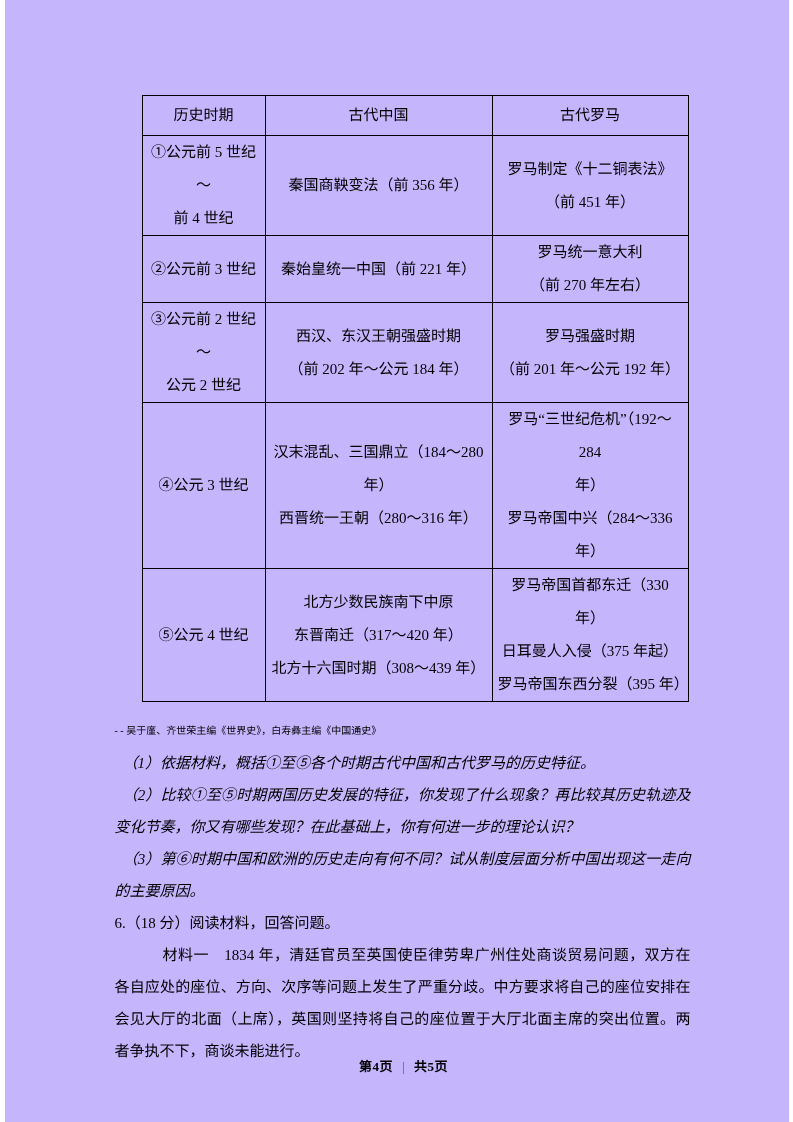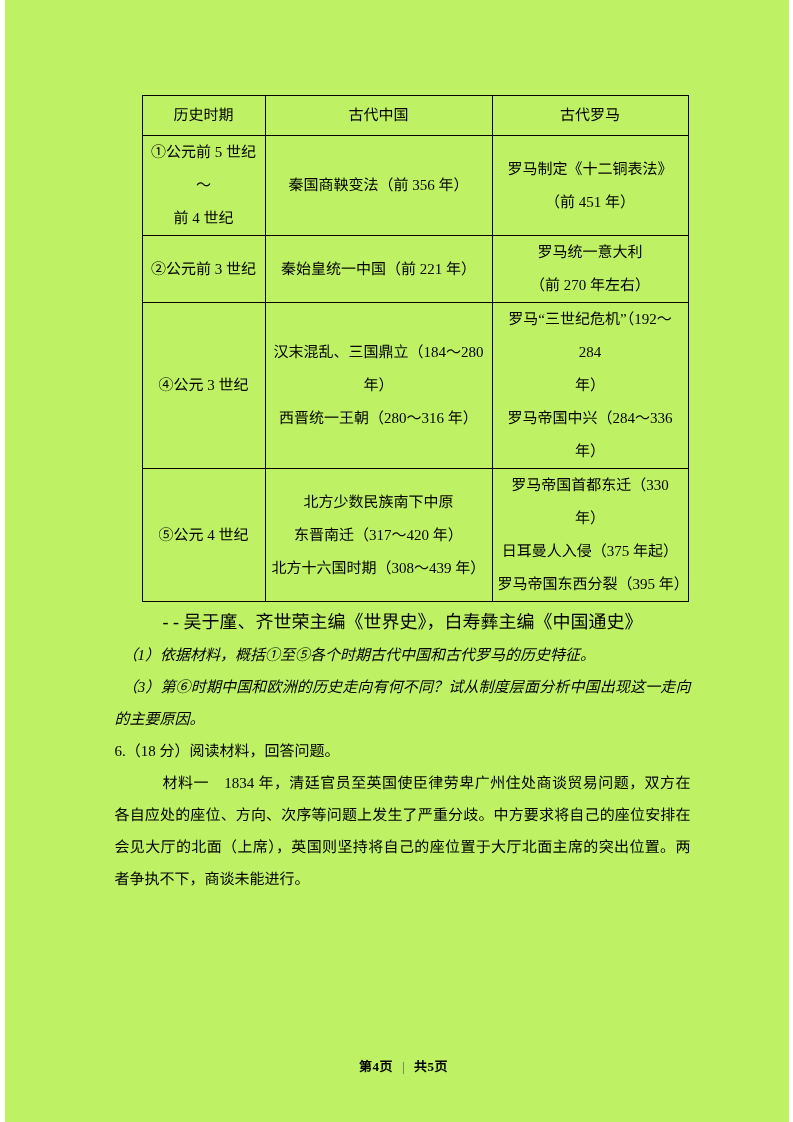--- a/index.html
+++ b/index.html
@@ -6,21 +6,21 @@
   html, body { background: #ffffff; }
   body {
     font-family: "Liberation Serif", "DejaVu Serif", serif;
     color: #000;
   }
   .page {
     position: relative;
     width: 784px;
     height: 1122px;
     margin: 0 auto;
-    background: #bef264;
+    background: #c4b5fd;
     overflow: hidden;
   }
   .content {
     position: absolute;
     left: 110px;
     top: 95px;
     width: 576px;
   }
   table.history-table {
     border-collapse: collapse;
@@ -37,24 +37,24 @@
     border: 1px solid #000;
     text-align: center;
     vertical-align: middle;
     line-height: 33px;
     white-space: pre-line;
     padding: 0 5px;
     font-weight: normal;
   }
   table.history-table th { height: 40px; }
   .attribution {
-    font-size: 18px;
+    font-size: 10px;
     line-height: 33px;
-    text-align: center;
-    margin-top: 4px;
+    text-align: left;
+    margin-top: 12px;
   }
   .para {
     font-size: 15px;
     line-height: 32px;
     text-align: justify;
     text-justify: inter-character;
   }
   .para.q12 { text-indent: 8px; font-style: italic; }
   .para.section-heading { text-indent: 0; }
   .para.material { text-indent: 48px; }
@@ -98,20 +98,28 @@
           <td>罗马制定《十二铜表法》
 （前 451 年）</td>
         </tr>
         <tr>
           <td>②公元前 3 世纪</td>
           <td>秦始皇统一中国（前 221 年）</td>
           <td>罗马统一意大利
 （前 270 年左右）</td>
         </tr>
         <tr>
+          <td>③公元前 2 世纪～
+公元 2 世纪</td>
+          <td>西汉、东汉王朝强盛时期
+（前 202 年～公元 184 年）</td>
+          <td>罗马强盛时期
+（前 201 年～公元 192 年）</td>
+        </tr>
+        <tr>
           <td>④公元 3 世纪</td>
           <td>汉末混乱、三国鼎立（184～280 年）
 西晋统一王朝（280～316 年）</td>
           <td>罗马“三世纪危机”（192～284
 年）
 罗马帝国中兴（284～336 年）</td>
         </tr>
         <tr>
           <td>⑤公元 4 世纪</td>
           <td>北方少数民族南下中原
@@ -120,20 +128,21 @@
           <td>罗马帝国首都东迁（330 年）
 日耳曼人入侵（375 年起）
 罗马帝国东西分裂（395 年）</td>
         </tr>
       </tbody>
     </table>
 
     <div class="attribution">- - 吴于廑、齐世荣主编《世界史》，白寿彝主编《中国通史》</div>
 
     <p class="para q12">（1）依据材料，概括①至⑤各个时期古代中国和古代罗马的历史特征。</p>
+    <p class="para q12">（2）比较①至⑤时期两国历史发展的特征，你发现了什么现象？再比较其历史轨迹及变化节奏，你又有哪些发现？在此基础上，你有何进一步的理论认识？</p>
     <p class="para q12">（3）第⑥时期中国和欧洲的历史走向有何不同？试从制度层面分析中国出现这一走向的主要原因。</p>
 
     <p class="para section-heading">6.（18 分）阅读材料，回答问题。</p>
     <p class="para material">材料一　1834 年，清廷官员至英国使臣律劳卑广州住处商谈贸易问题，双方在各自应处的座位、方向、次序等问题上发生了严重分歧。中方要求将自己的座位安排在会见大厅的北面（上席），英国则坚持将自己的座位置于大厅北面主席的突出位置。两者争执不下，商谈未能进行。</p>
 
   </div>
 
   <div class="footer">
     <span>第4页</span><span class="sep">|</span><span>共5页</span>
   </div>

